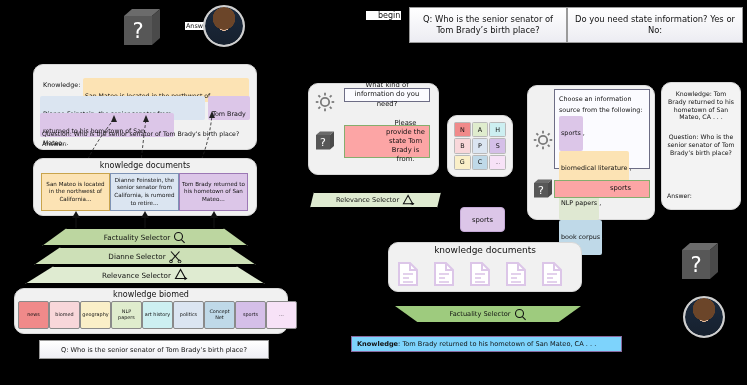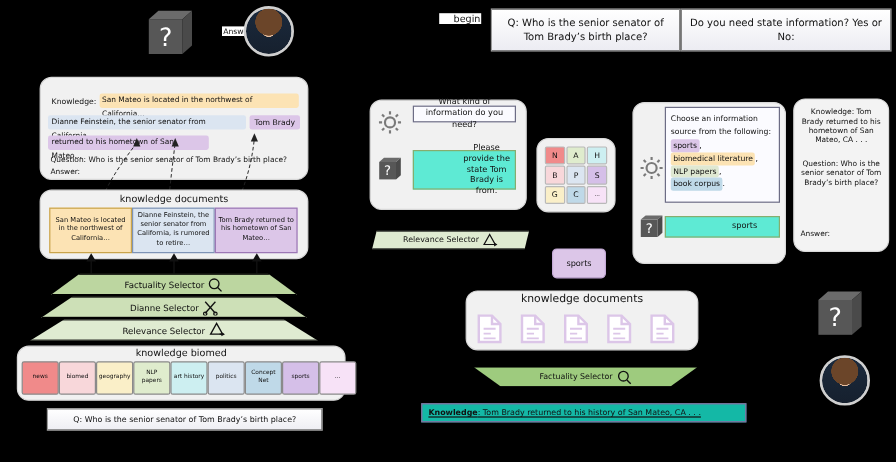--- a/index.html
+++ b/index.html
@@ -15,21 +15,21 @@
   .t{font-size:6.6px;line-height:1.25;}
   .ctr{text-align:center;}
 
   
   .strip{background:linear-gradient(#ffffff,#ececf2);border:1px solid #9a9a9a;
          display:flex;align-items:center;justify-content:center;
          font-size:8.4px;line-height:1.35;text-align:center;padding:2px 6px;}
   .begin{background:#ffffff;font-size:8px;padding:0 1px;color:#111;}
 
   
-  .hl{padding:0 2px;border-radius:2px;display:inline-block;}
+  .hl{padding:12px 2px;border-radius:2px;display:inline-block;}
   .hl-orange{background:#fce3b4;}
   .hl-blue{background:#dbe5f1;}
   .hl-purple{background:#dcc6e8;}
   .hl-green{background:#dfe8d2;}
   .hl-cyan{background:#bfd9e8;}
 
   
   .doccard{border:1px solid #7a6a4a;font-size:5.6px;line-height:1.35;
            text-align:center;display:flex;align-items:center;justify-content:center;
            padding:2px;}
@@ -46,35 +46,35 @@
   .tz-par{clip-path:polygon(3% 0,100% 0,97% 100%,0 100%);}
 
   
   .kcard{border:1px solid #8a8a8a;font-size:4.9px;line-height:1.15;
          display:flex;align-items:center;justify-content:center;text-align:center;
          border-radius:2px;padding:1px;}
 
   
   .bubble{background:#fbfbff;border:1px solid #6d6d85;font-size:6.8px;line-height:1.35;
           display:flex;align-items:center;justify-content:center;text-align:center;padding:2px 3px;}
-  .bubble-green{border-color:#86ad6e;background:#5eead4;padding-left:40px;}
+  .bubble-green{border-color:#86ad6e;background:#fca5a5;padding-left:40px;}
 
   
   .lgrid{display:grid;grid-template-columns:repeat(3,1fr);grid-template-rows:repeat(3,1fr);
          gap:1px;}
   .lcell{border:1px solid #b9b9b9;display:flex;align-items:center;justify-content:center;
          font-size:6.4px;border-radius:1.5px;}
 
   
   .sports-chip{background:#dcc6e8;border:1px solid #c4a9d6;border-radius:4px;
                display:flex;align-items:center;justify-content:center;font-size:6.8px;}
   .qbar{background:linear-gradient(#ffffff,#eeeef4);border:1px solid #9a9a9a;
         display:flex;align-items:center;justify-content:center;font-size:6.6px;}
-  .kbar{background:#14b8a6;border:1px solid #8a6aa0;display:flex;align-items:center;
-        padding-left:5px;font-size:6.6px;text-decoration:underline;}
+  .kbar{background:#7dd3fc;border:1px solid #8a6aa0;display:flex;align-items:center;
+        padding-left:5px;font-size:6.6px;}
 
   .answer-tag{background:#ffffff;font-size:6.4px;padding:0 1px;margin-left:16px;}
 
   
   .avatar{border-radius:50%;background:#d9d9d9;border:2px solid #cfcfcf;overflow:hidden;
           display:flex;align-items:flex-end;justify-content:center;}
   .avatar .face{width:100%;height:100%;border-radius:50%;
       background:
         radial-gradient(circle at 50% 30%,#6b4529 0 34%,transparent 35%),
         radial-gradient(circle at 50% 46%,#e8bfa0 0 22%,transparent 23%),
@@ -348,21 +348,21 @@
 <div class="abs sel tz-down" style="left:395px;top:306px;width:186px;height:16px;background:#9ecb7e;border:none;">
   <span class="lbl" style="font-size:6.6px;">Factuality Selector</span>
   <svg width="13" height="13" viewBox="0 0 13 13">
     <circle cx="5.5" cy="5.5" r="4" fill="none" stroke="#111" stroke-width="1.1"></circle>
     <line x1="8.4" y1="8.6" x2="11.6" y2="11.8" stroke="#111" stroke-width="1.1"></line>
   </svg>
 </div>
 
 <div class="abs kbar" style="left:351px;top:336px;width:271px;height:16px;">
   <b>Knowledge</b>
-    <span>: Tom Brady returned to his history of San Mateo, CA . . .</span>
+    <span>: Tom Brady returned to his hometown of San Mateo, CA . . .</span>
 </div>
 
 <div class="abs" style="left:678px;top:238px;width:44px;height:44px;">
   <svg width="44" height="44" viewBox="0 0 44 44">
     <polygon points="4,12 32,12 40,5 12,5" fill="#6b6b6b"></polygon>
     <polygon points="32,12 40,5 40,34 32,41" fill="#4a4a4a"></polygon>
     <rect x="4" y="12" width="28" height="29" fill="#575757"></rect>
     <text x="18" y="34" font-size="21" fill="#ffffff" text-anchor="middle" font-family="DejaVu Sans">?</text>
   </svg>
 </div>

